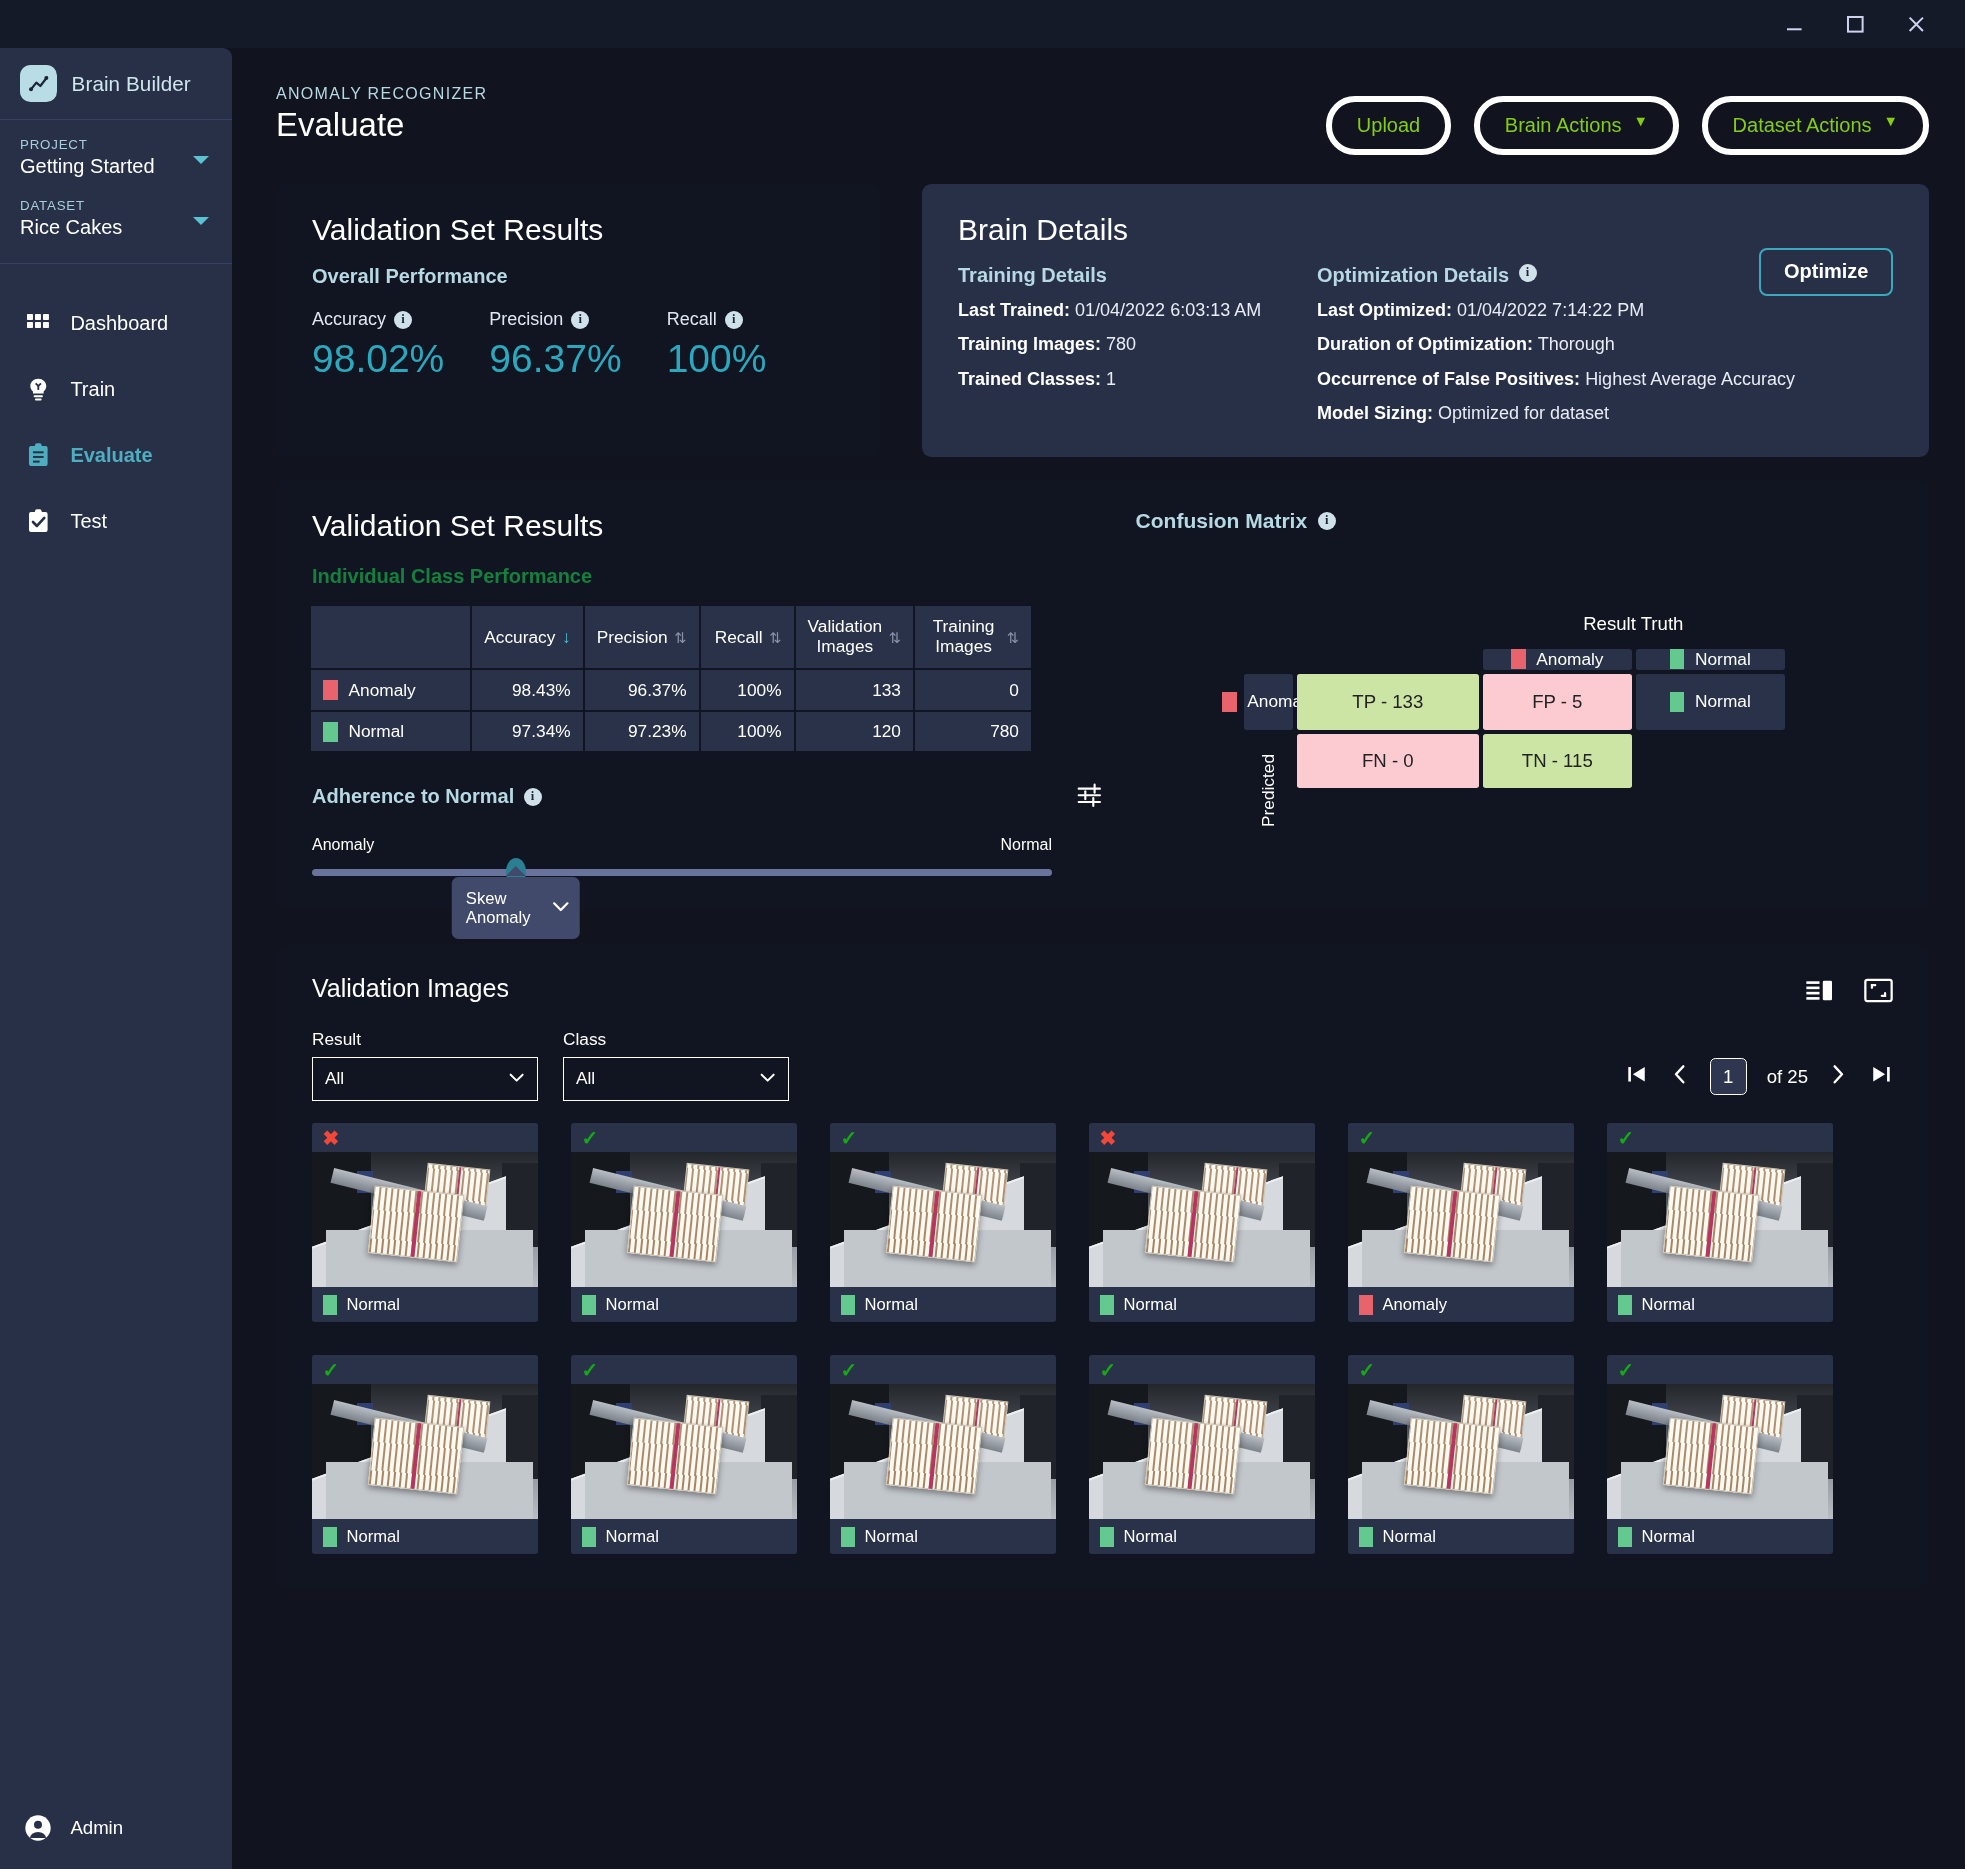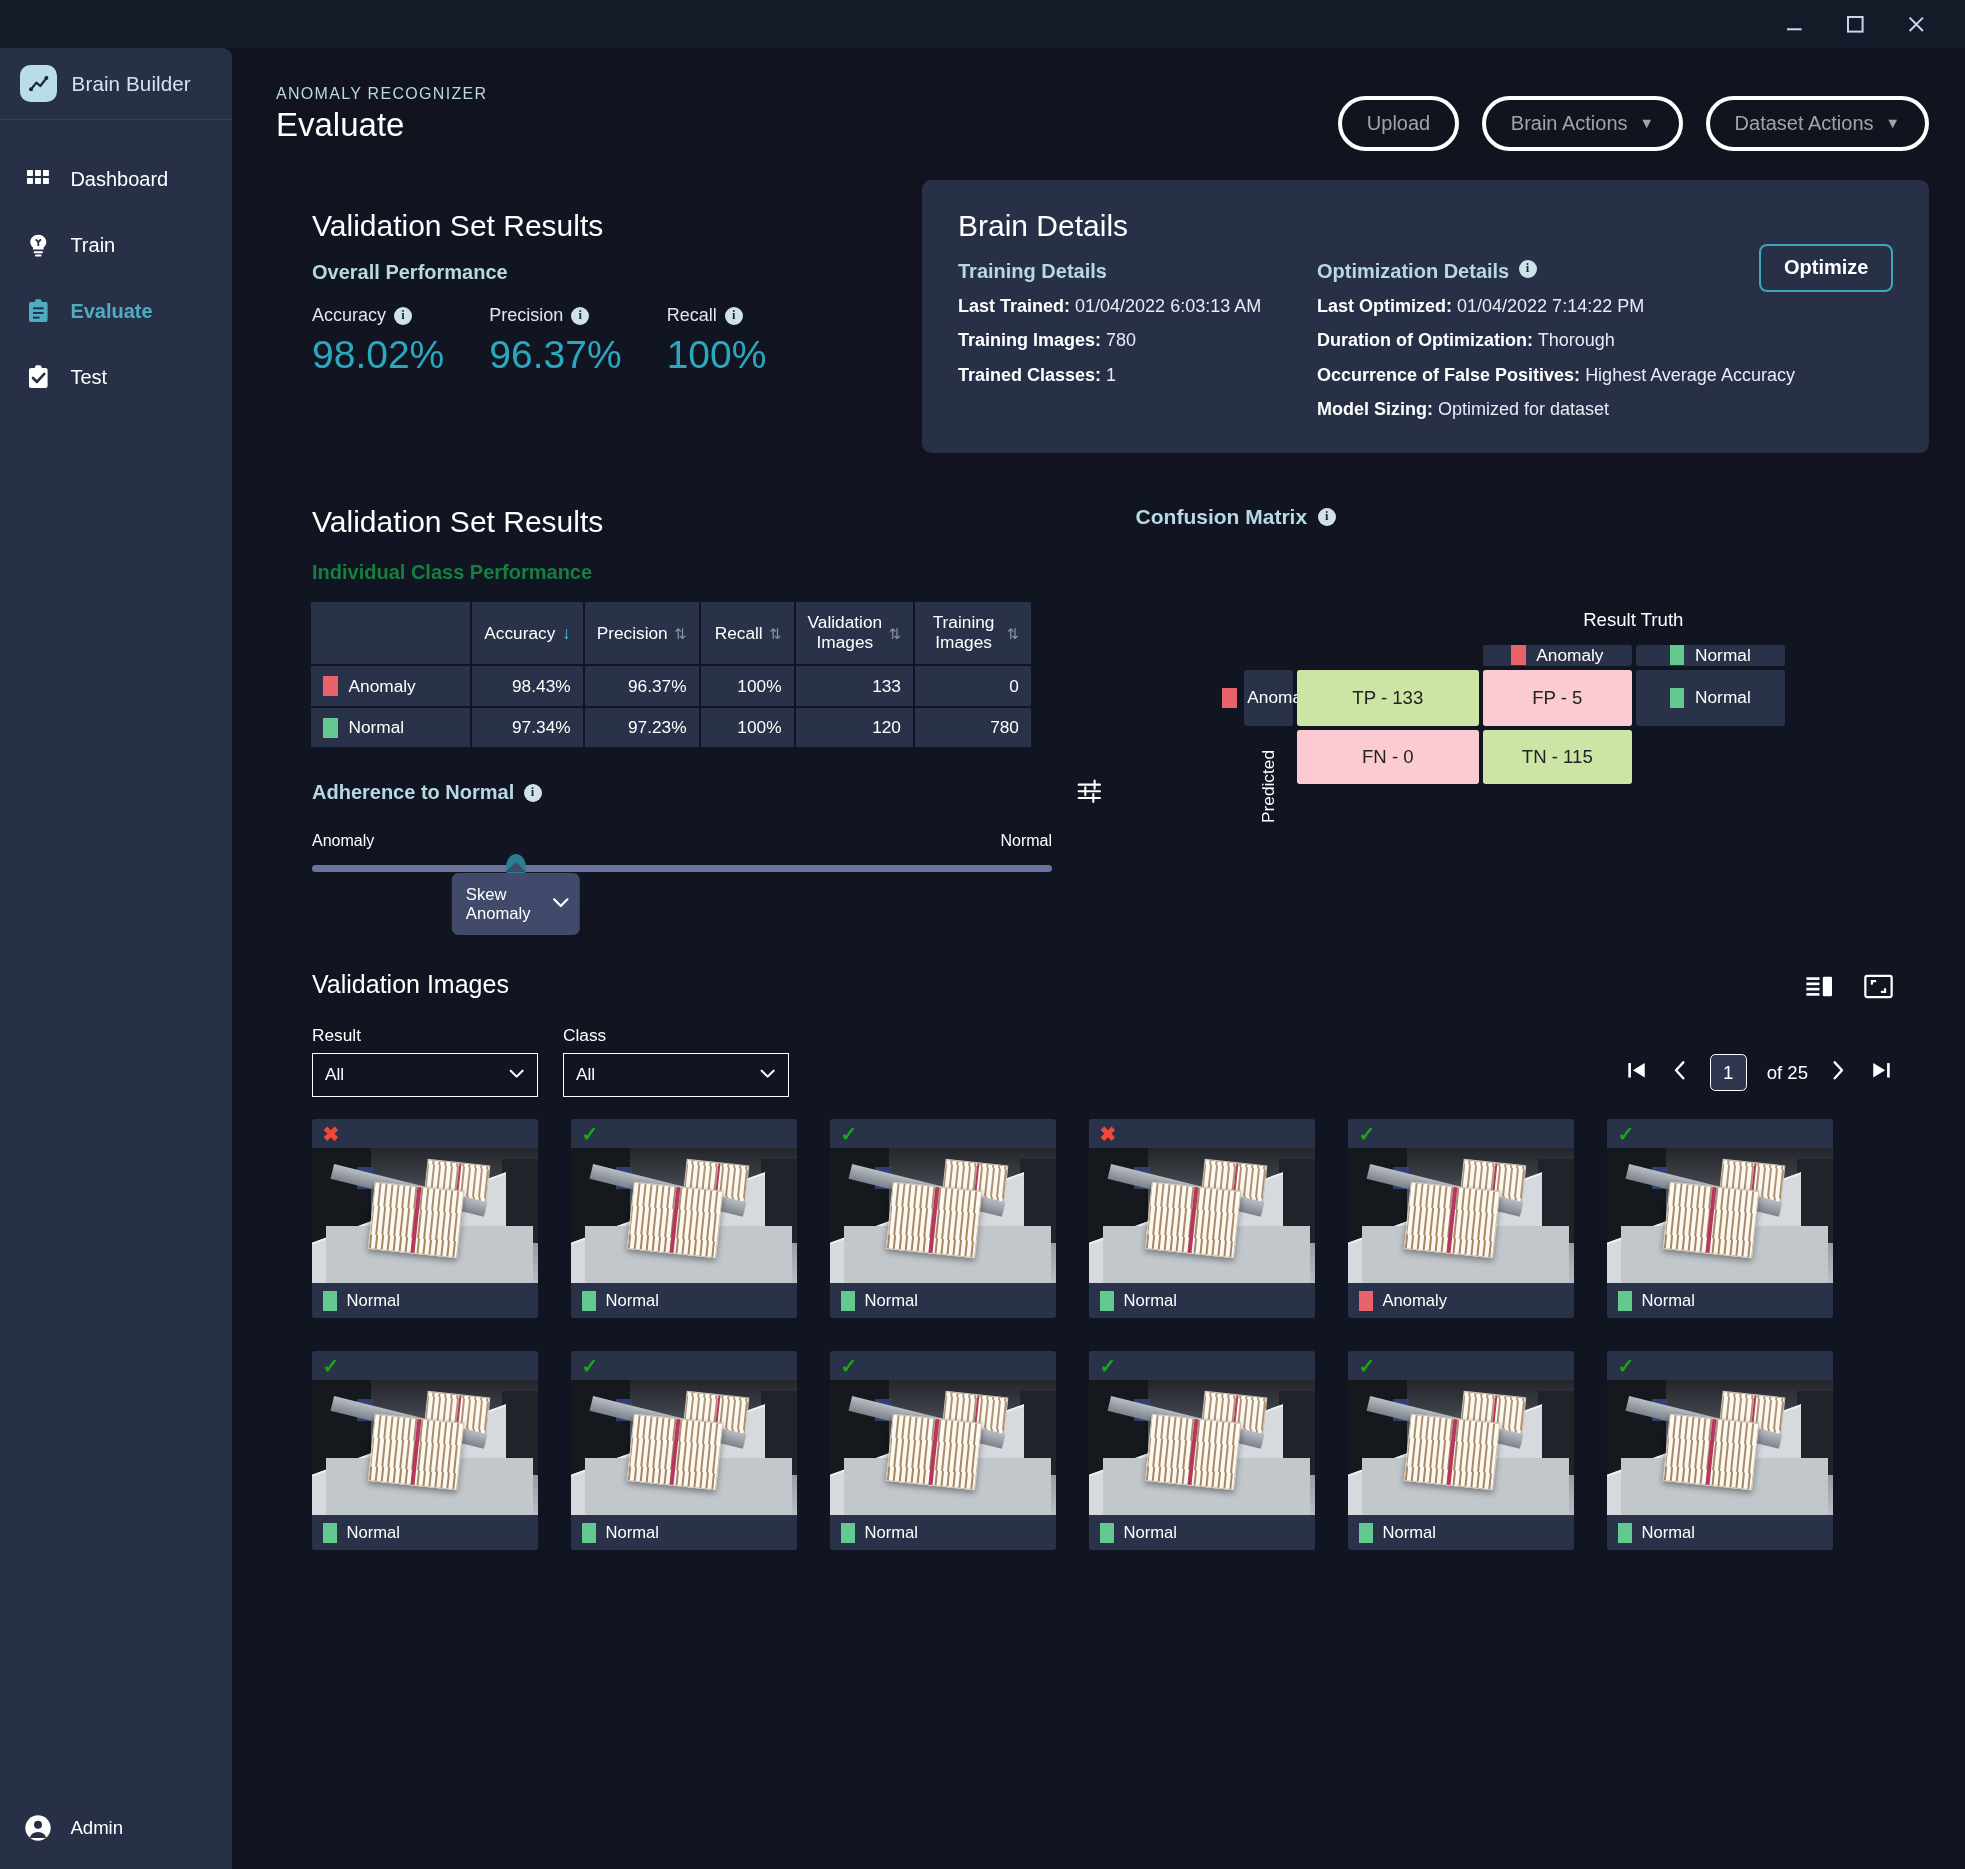--- a/index.html
+++ b/index.html
@@ -66,22 +66,22 @@
     color: #fff; font-size: 18.6px;
   }
 
   
   .main { flex: 1; min-width: 0; padding: 37px 36px 0 44px; overflow: hidden; }
   .page-head { display: flex; align-items: flex-start; justify-content: space-between; }
   .eyebrow { color: #b6d9e4; font-size: 16px; letter-spacing: 1.3px; }
   .page-title { color: #fff; font-size: 33px; margin-top: 2.7px; }
   .head-actions { display: flex; gap: 22.6px; padding-top: 10.6px; }
   .pill {
-    border: 4px solid #ffffff; border-radius: 29px; background: transparent;
-    color: #a3a3a3; font-size: 20px; padding: 12px 25px; display: flex; align-items: center; gap: 12px;
+    border: 6px solid #ffffff; border-radius: 29px; background: transparent;
+    color: #84cc16; font-size: 20px; padding: 12px 25px; display: flex; gap: 12px;
     cursor: pointer;
   }
   .pill .tri { font-size: 14.6px; line-height: 1; }
 
   
   .row-cards { display: flex; gap: 42px; margin-top: 29px; }
   .card {
     background: #283048; border-radius: 9.3px; padding: 29px 36px 33px 36px;
   }
   .card.dark { background: #111522; }
@@ -266,20 +266,32 @@
         <div class="brand-logo">
           <svg width="24" height="24" viewBox="0 0 36 36">
             <polyline points="6,26 14,16 20,21 30,8" fill="none" stroke="#1d2438" stroke-width="3.4" stroke-linecap="round" stroke-linejoin="round"></polyline>
             <circle cx="6" cy="26" r="3" fill="#1d2438"></circle>
               <circle cx="29" cy="9" r="3" fill="#1d2438"></circle>
           </svg>
         </div>
         <div class="brand-name">Brain Builder</div>
       </div>
 
+      <div class="selector-wrap">
+        <div class="selector">
+          <div class="sel-label">PROJECT</div>
+          <div class="sel-value">Getting Started</div>
+          <div class="sel-caret"></div>
+        </div>
+        <div class="selector">
+          <div class="sel-label">DATASET</div>
+          <div class="sel-value">Rice Cakes</div>
+          <div class="sel-caret"></div>
+        </div>
+      </div>
 
       <div class="nav">
         <div class="nav-item">
           <span class="nav-icon">
             <svg width="26.6" height="26.6" viewBox="0 0 40 40" fill="#fff">
               <rect x="3" y="6" width="9" height="9" rx="1"></rect>
                 <rect x="15" y="6" width="9" height="9" rx="1"></rect>
                 <rect x="27" y="6" width="9" height="9" rx="1"></rect>
               <rect x="3" y="18" width="9" height="9" rx="1"></rect>
                 <rect x="15" y="18" width="9" height="9" rx="1"></rect>

